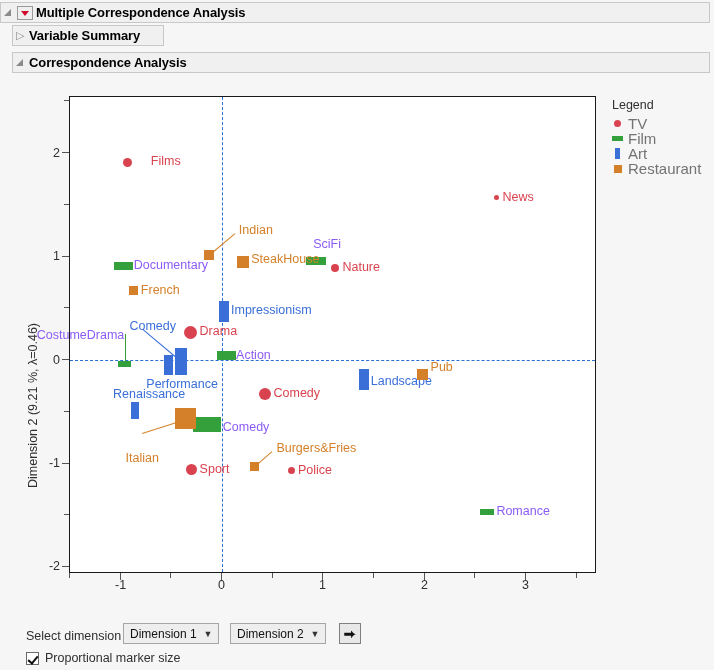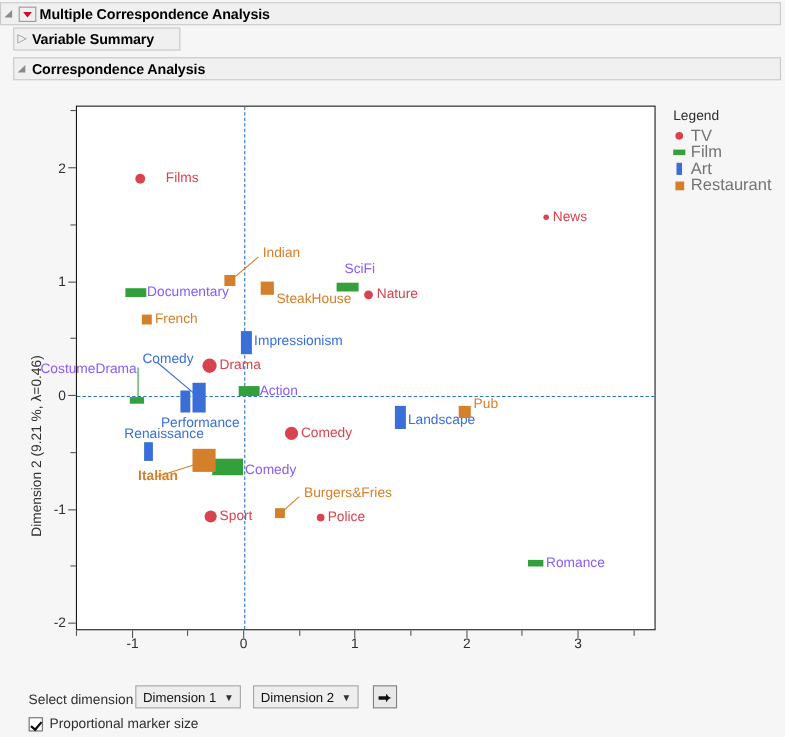--- a/index.html
+++ b/index.html
@@ -307,28 +307,28 @@
           <div class="pt m-vbar" style="left: 93.811px; top: 258.175px; width: 9px; height: 20px; background: rgb(58, 111, 216);"></div>
           <div class="lbl c-art" style="left: 76.311px; top: 280.175px;">Performance</div>
           <div class="pt m-vbar" style="left: 60.882px; top: 305.215px; width: 8px; height: 17px; background: rgb(58, 111, 216);"></div>
           <div class="lbl c-art" style="left: 43px; top: 289.715px;">Renaissance</div>
           <div class="pt m-vbar" style="left: 288.82px; top: 272.165px; width: 10px; height: 21px; background: rgb(58, 111, 216);"></div>
           <div class="lbl c-art" style="left: 300.82px; top: 276.665px;">Landscape</div>
           <div class="pt m-square" style="left: 133.831px; top: 153.465px; width: 10px; height: 10px; background: rgb(212, 128, 42);"></div>
           <div class="leader" style="left: 138.831px; top: 158.465px; width: 34.0588px; background: rgb(212, 128, 42); transform: rotate(-40.2364deg);"></div>
           <div class="lbl c-rest" style="left: 168.831px; top: 126.465px;">Indian</div>
           <div class="pt m-square" style="left: 167.273px; top: 158.675px; width: 12px; height: 12px; background: rgb(212, 128, 42);"></div>
-          <div class="lbl c-rest" style="left: 181.273px; top: 167px;">SteakHouse</div>
+          <div class="lbl c-rest" style="left: 181.273px; top: 155px;">SteakHouse</div>
           <div class="pt m-square" style="left: 59.369px; top: 189.155px; width: 9px; height: 9px; background: rgb(212, 128, 42);"></div>
           <div class="lbl c-rest" style="left: 70.869px; top: 185.655px;">French</div>
           <div class="pt m-square" style="left: 347.074px; top: 271.99px; width: 11px; height: 11px; background: rgb(212, 128, 42);"></div>
           <div class="lbl c-rest" style="left: 360.574px; top: 263.49px;">Pub</div>
           <div class="pt m-square" style="left: 105.032px; top: 311.495px; width: 21px; height: 21px; background: rgb(212, 128, 42);"></div>
           <div class="leader" style="left: 115.532px; top: 321.995px; width: 46.1736px; background: rgb(212, 128, 42); transform: rotate(162.35deg);"></div>
-          <div class="lbl c-rest" style="left: 55.532px; top: 328px; font-weight: bold;">Italian</div>
+          <div class="lbl c-rest" style="left: 55.532px; top: 354px;">Italian</div>
           <div class="pt m-square" style="left: 179.916px; top: 365.105px; width: 9px; height: 9px; background: rgb(212, 128, 42);"></div>
           <div class="leader" style="left: 184.416px; top: 369.605px; width: 24.0832px; background: rgb(212, 128, 42); transform: rotate(-41.6335deg);"></div>
           <div class="lbl c-rest" style="left: 206.416px; top: 343.605px;">Burgers&amp;Fries</div>
         </div>
     </div>
 
     <div id="legend">
       <div class="lg-title">Legend</div>
       <div id="legend-rows">
           <div class="lg-row">

